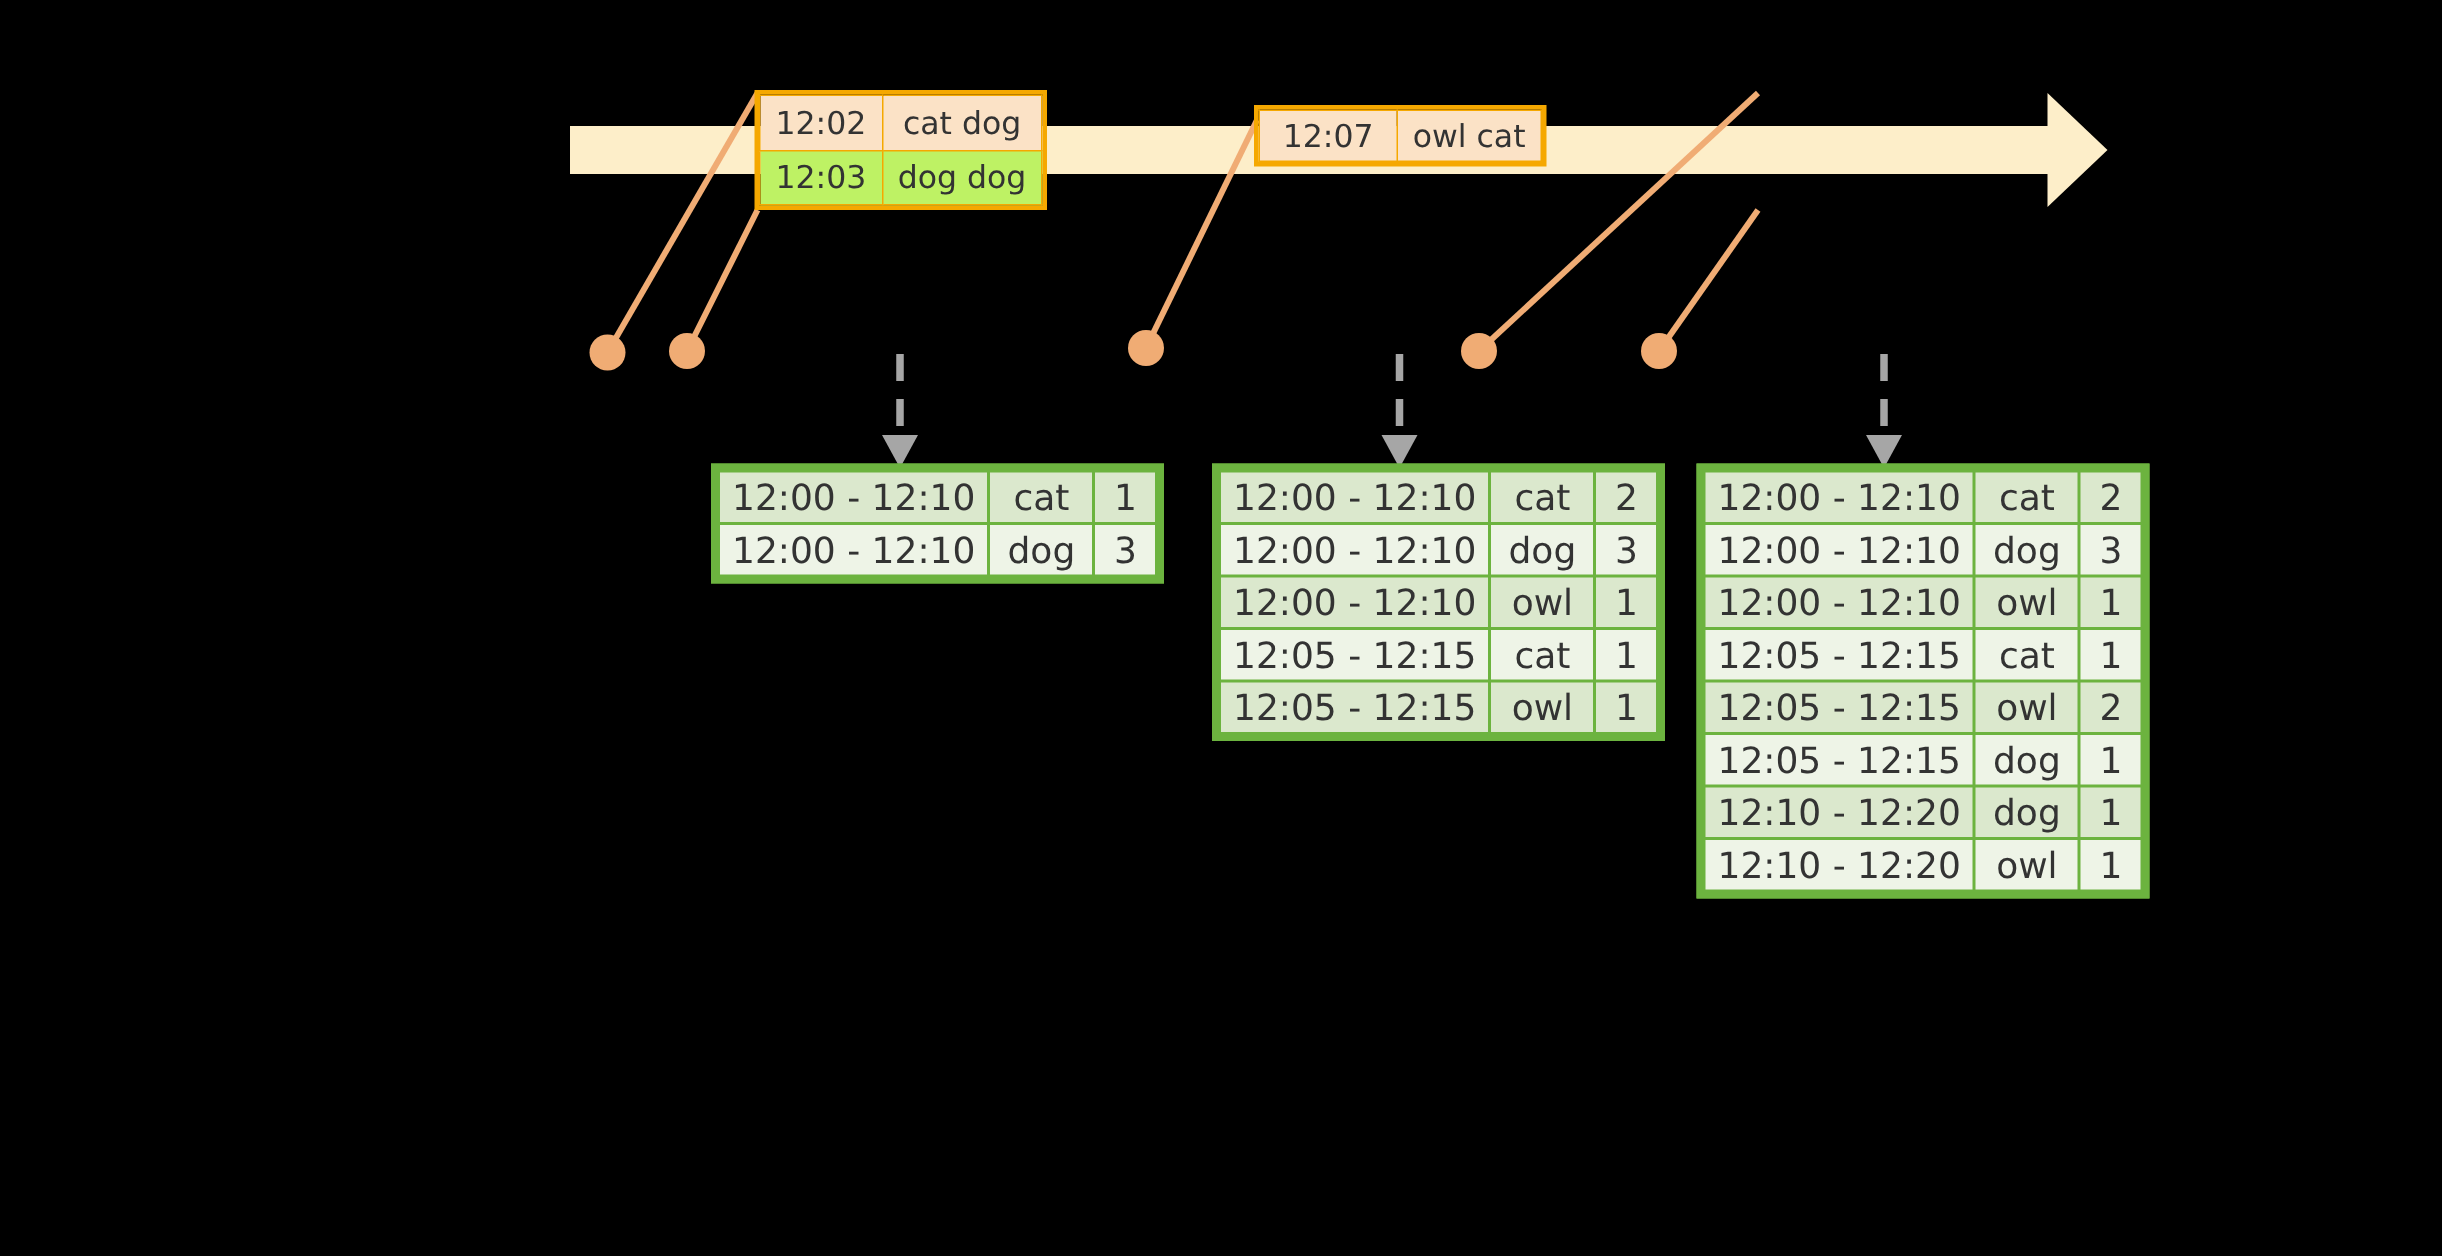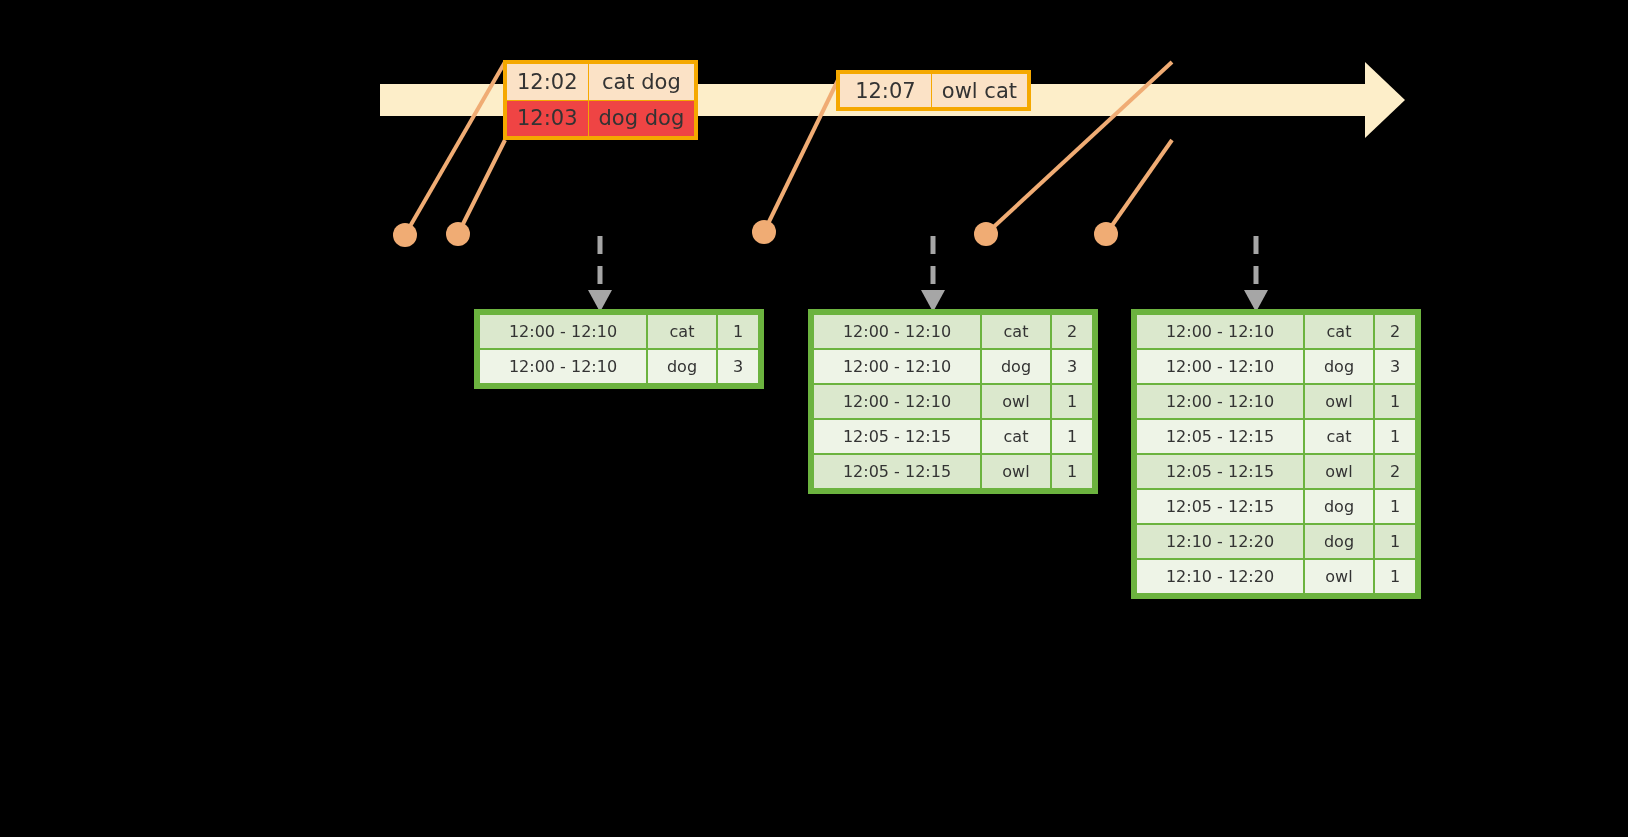--- a/index.html
+++ b/index.html
@@ -7,28 +7,28 @@
          font-family:"DejaVu Sans","Liberation Sans",sans-serif;overflow:hidden;}
   #wires{position:absolute;left:0;top:0;width:1628px;height:837px;pointer-events:none;}
 
   
   .evt{position:absolute;border:3px solid #f5a800;box-sizing:border-box;
        border-collapse:collapse;}
   .evt table{border-collapse:collapse;width:100%;height:100%;}
   .evt td{border:1.5px solid #f5a800;font-size:21px;color:#333;
           text-align:center;white-space:nowrap;padding:0 10px;}
   .evt tr.r0 td{background:#fbe2c6;}
-  .evt tr.r1 td{background:#ef4444;}
+  .evt tr.r1 td{background:#bef264;}
   .evt td.tcol{width:84px;}
 
   
   .gtable{position:absolute;border:4px solid #6cb33f;box-sizing:border-box;
           background:#6cb33f;}
   .gtable table{border-collapse:separate;border-spacing:2px;width:100%;}
-  .gtable td{font-size:16px;color:#333;text-align:center;white-space:nowrap;
+  .gtable td{font-size:24px;color:#333;text-align:center;white-space:nowrap;
              height:33px;padding:0 8px;margin-top:40px;}
   .gtable tr.even td{background:#dbe8cd;}
   .gtable tr.odd  td{background:#eef4e7;}
   .gtable td.win{min-width:150px;}
   .gtable td.key{width:52px;}
   .gtable td.cnt{width:24px;}
 </style>
 </head>
 <body>
 

